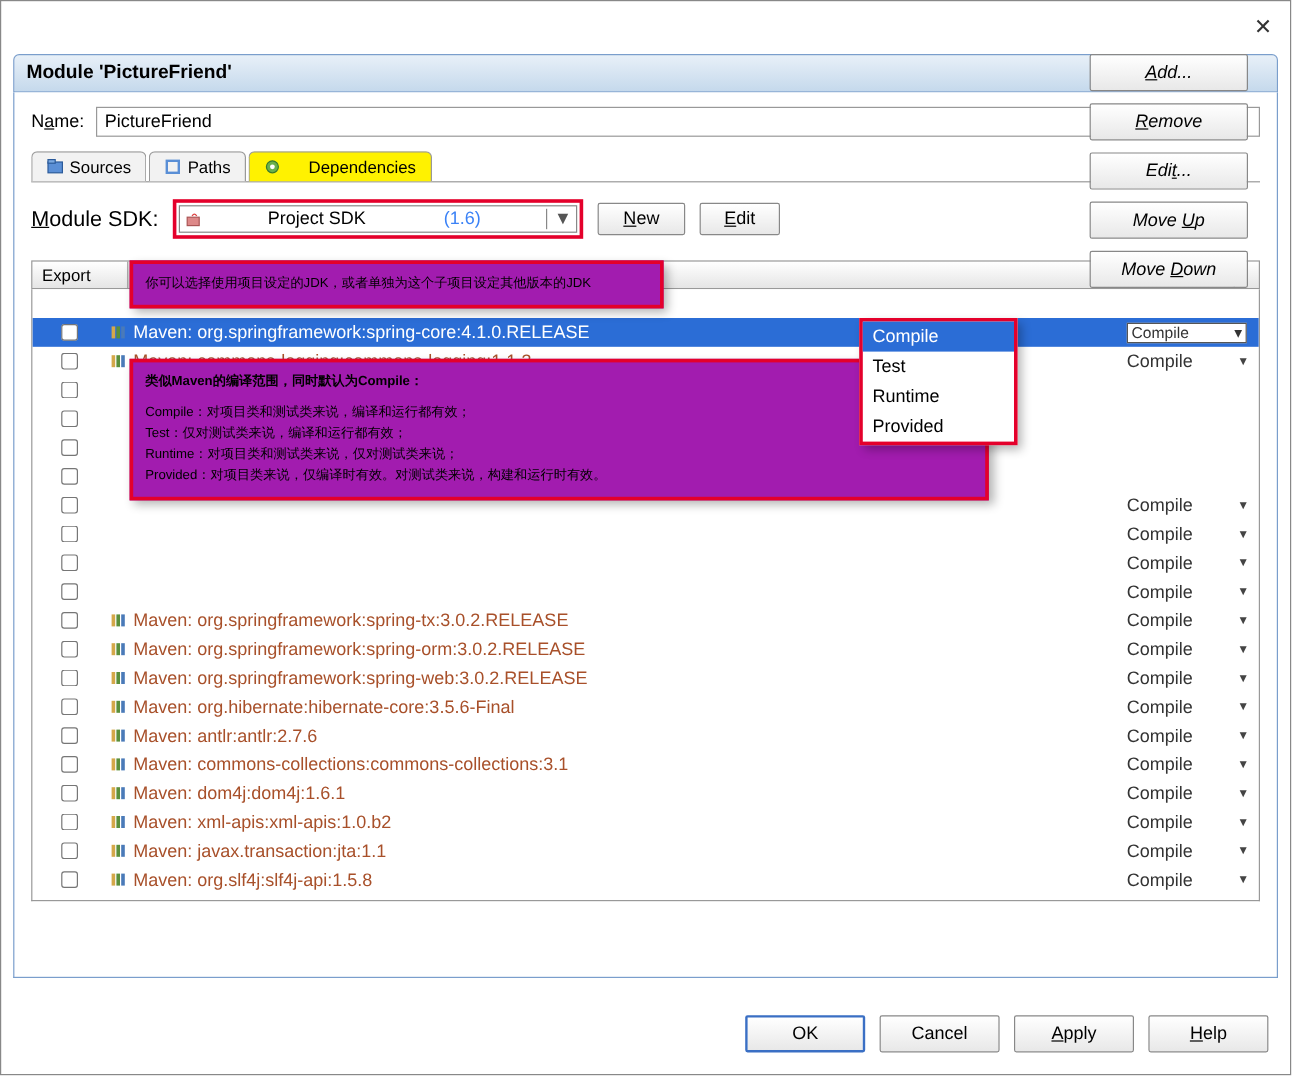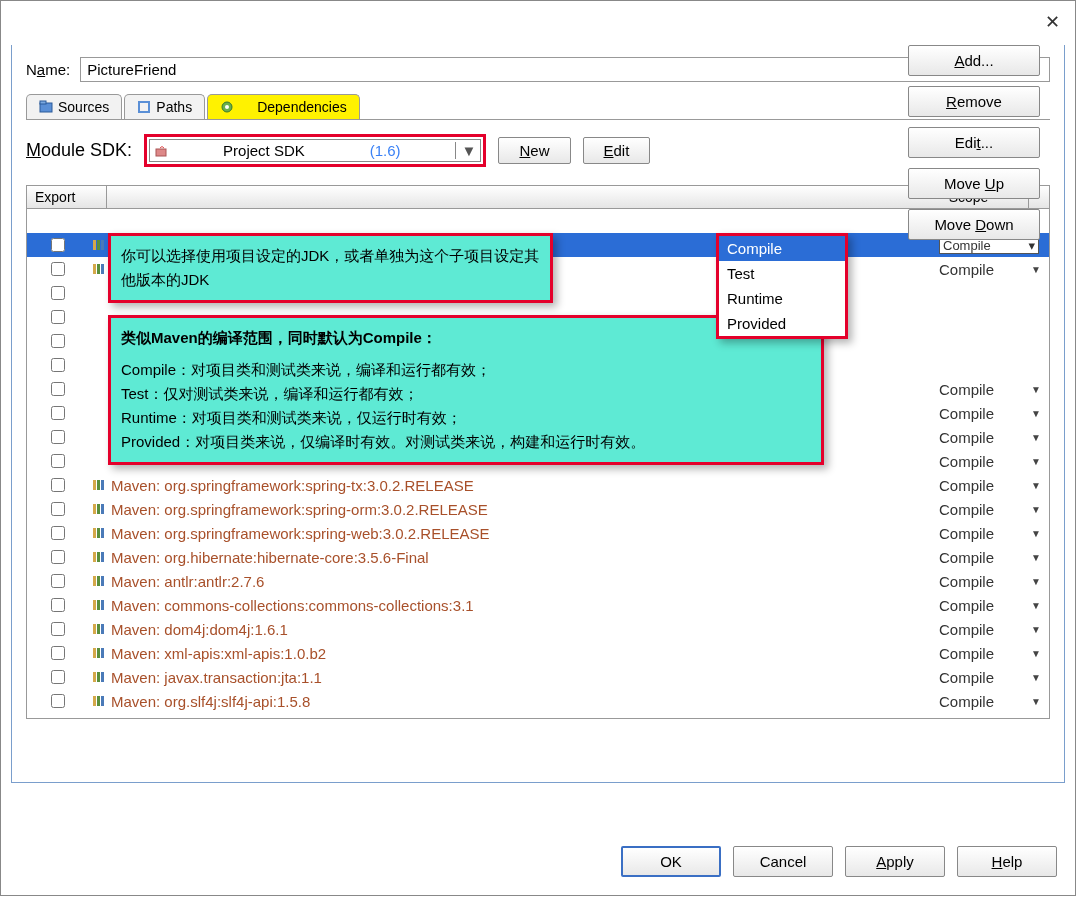--- a/index.html
+++ b/index.html
@@ -36,40 +36,41 @@
 .row .cb { width: 62px; display: flex; justify-content: center; }
 .row .cb input { width: 14px; height: 14px; }
 .row .ic { width: 20px; display: flex; justify-content: center; }
 .lib-icon { width: 14px; height: 14px; }
 .row .nm { flex: 1; color: #a8502a; padding-left: 2px; }
 .row.selected { background: #2b6dd6; }
 .row.selected .nm { color: #fff; }
 .row .sc { width: 110px; color: #333; display: flex; align-items: center; justify-content: space-between; padding-right: 8px; }
 .row .sc .tri { color: #444; font-size: 10px; }
 .row.selected .sc-box { background: #fff; border: 1px solid #555; padding: 0 3px; width: 100px; display: flex; justify-content: space-between; align-items: center; height: 17px; font-size: 13px; }
-.annotation { position: absolute; background: #5eead4; border: 3px solid #e4002b; padding: 8px 10px; font-size: 15px; line-height: 1.6; z-index: 5; box-shadow: 4px 4px 8px rgba(0,0,0,0.3); margin-top: 48px; }
+.annotation { position: absolute; background: #a21caf; border: 3px solid #e4002b; padding: 8px 10px; font-size: 11px; line-height: 1.6; z-index: 5; box-shadow: 4px 4px 8px rgba(0,0,0,0.3); }
 .anno1 { top: 0px; left: 82px; width: 445px; }
 .anno2 { top: 82px; left: 82px; width: 716px; }
 .dropdown-open { position: absolute; top: 48px; left: 690px; width: 132px; border: 3px solid #e4002b; background: #fff; z-index: 6; box-shadow: 4px 4px 8px rgba(0,0,0,0.3); }
 .dropdown-open .opt { padding: 4px 8px; font-size: 15px; cursor: pointer; }
 .dropdown-open .opt.sel { background: #2b6dd6; color: #fff; }
 .side-buttons { position: absolute; top: 0; right: -3px; width: 160px; display: flex; flex-direction: column; gap: 10px; }
-.side-buttons .btn { width: 132px; padding: 6px 0; }
+.side-buttons .btn { width: 132px; padding: 6px 0; font-style: italic; }
 .bottom-buttons { position: absolute; bottom: 18px; right: 18px; display: flex; gap: 12px; }
 .bottom-buttons .btn { width: 100px; padding: 5px 0; }
 .table-wrap { display: flex; gap: 12px; }
 .table-left { flex: 1; position: relative; }
 .ul { text-decoration: underline; }
 </style>
 </head>
 <body>
 
 <div class="outer">
   <span class="close-x">✕</span>
   <div class="inner">
+    <div class="title-bar">Module 'PictureFriend'</div>
     <div class="content">
       <div class="name-row">
         <label><span>N</span><span class="ul">a</span><span>me:</span></label>
         <input class="name-input" value="PictureFriend" style="">
       </div>
 
       <div class="tabs">
         <div class="tab">
           <svg class="ticon" viewBox="0 0 14 14">
               <rect x="1" y="3" width="12" height="9" fill="#5a8fd6" stroke="#2a5a9a"></rect>
@@ -401,21 +402,21 @@
                   <span class="tri">▼</span>
                 </div>
               </div>
             </div>
 
           <div class="annotation anno1">你可以选择使用项目设定的JDK，或者单独为这个子项目设定其他版本的JDK</div>
           <div class="annotation anno2">
             <div style="margin-bottom:8px;"><b>类似Maven的编译范围，同时默认为Compile：</b></div>
             <div>Compile：对项目类和测试类来说，编译和运行都有效；</div>
             <div>Test：仅对测试类来说，编译和运行都有效；</div>
-            <div>Runtime：对项目类和测试类来说，仅运行时有效；</div>
+            <div>Runtime：对项目类和测试类来说，仅对测试类来说；</div>
             <div>Provided：对项目类来说，仅编译时有效。对测试类来说，构建和运行时有效。</div>
           </div>
 
           <div class="dropdown-open" id="ddopen">
               <div class="opt sel">Compile</div>
               <div class="opt">Test</div>
               <div class="opt">Runtime</div>
               <div class="opt">Provided</div>
             </div>
         </div>

